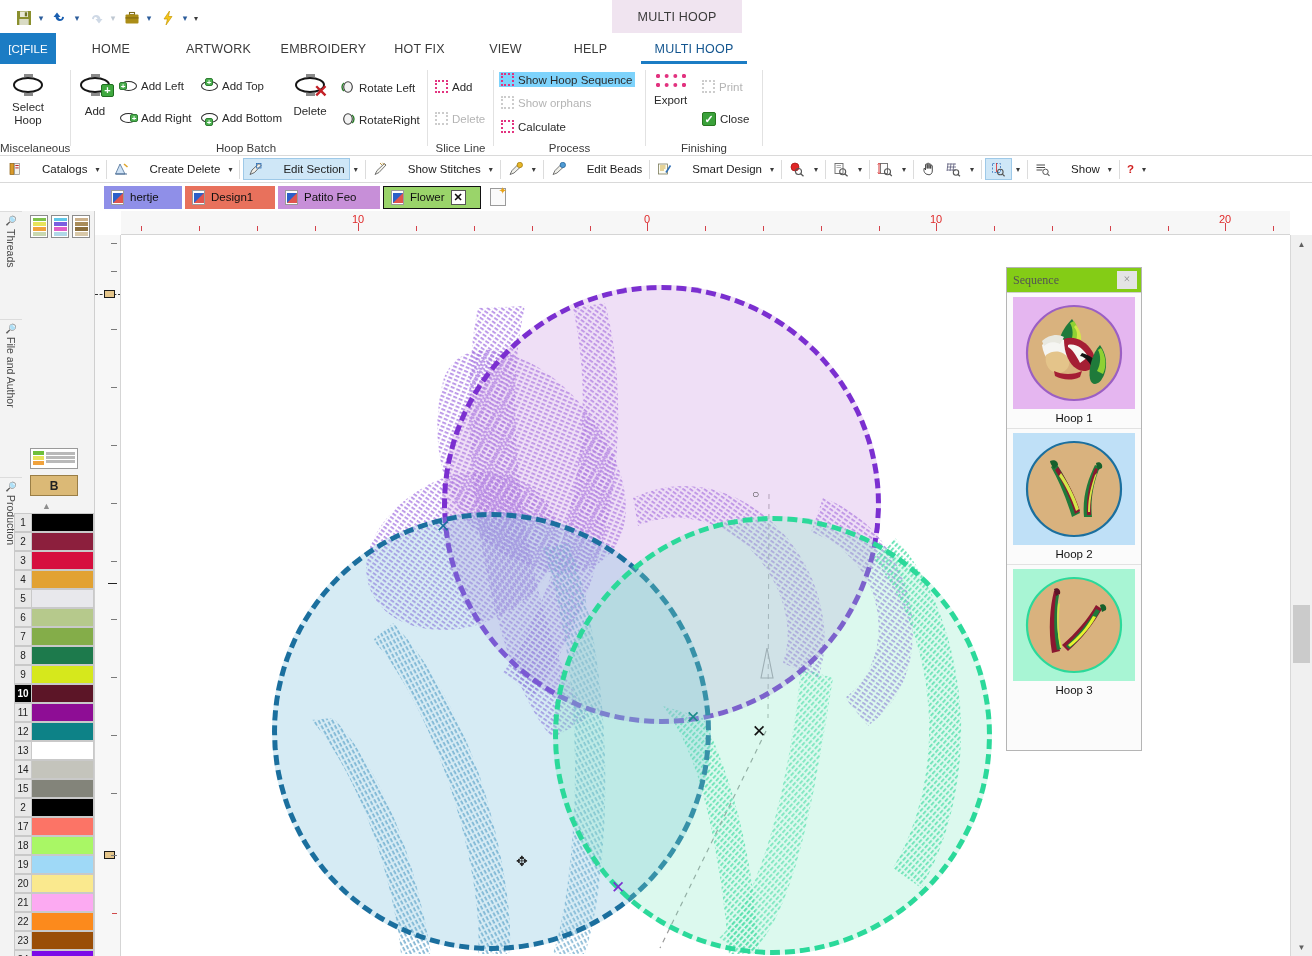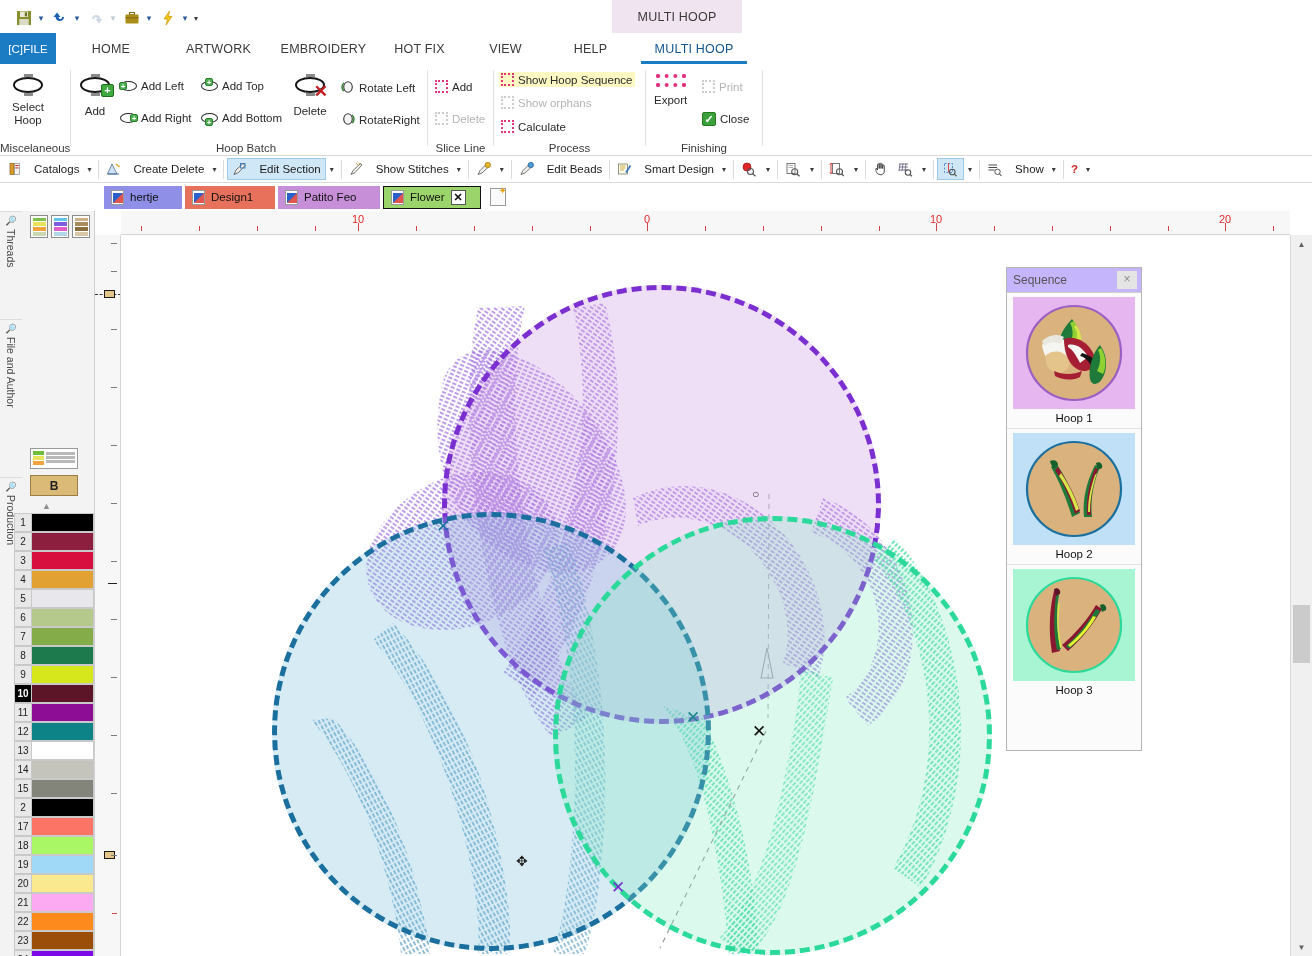--- a/index.html
+++ b/index.html
@@ -67,21 +67,21 @@
 
   .big-btn {
     position: absolute; display: flex; flex-direction: column; align-items: center;
     font-size: 11.5px; color: #2a2a2a; line-height: 13px; text-align: center;
   }
   .sm-btn {
     position: absolute; display: flex; align-items: center; gap: 4px;
     font-size: 11.5px; color: #2a2a2a; white-space: nowrap;
   }
   .sm-btn.dim { color: #b4b4b4; }
-  .sm-btn.hl { background: #fef9c3; padding: 1px 3px 1px 2px; }
+  .sm-btn.hl { background: #7dd3fc; padding: 1px 3px 1px 2px; }
 
   
   .hoop-ico { position: relative; width: 34px; height: 22px; }
   .hoop-ico .ring {
     position: absolute; left: 2px; top: 3px; width: 30px; height: 16px;
     border: 2.5px solid #161616; border-radius: 50%;
   }
   .hoop-ico .tab-t { position: absolute; left: 13px; top: 0px; width: 9px; height: 3px; background: #8a8a8a; }
   .hoop-ico .tab-b { position: absolute; left: 13px; bottom: 0px; width: 9px; height: 3px; background: #8a8a8a; }
   .plusbadge {
@@ -112,21 +112,21 @@
     font-size: 11px; line-height: 12px; text-align: center; font-weight: bold;
   }
 
   
   .toolbar2 {
     position: absolute; left: 0; top: 156px; width: 1312px; height: 27px;
     background: #ffffff; border-bottom: 1px solid #d9d9d9;
     display: flex; align-items: center;
   }
   .t2item {
-    display: flex; align-items: center; gap: 12px; height: 22px;
+    display: flex; align-items: center; gap: 20px; height: 22px;
     padding: 0 4px; font-size: 11.5px; color: #1c1c1c; white-space: nowrap;
   }
   .t2item.active { background: #cfe7f7; border: 1px solid #9ec9e8; }
   .t2sep { width: 1px; height: 19px; background: #dcdcdc; margin: 0 3px; }
   .t2caret { color: #3b3b3b; font-size: 8px; padding: 0 4px; }
 
   
   .doctabs {
     position: absolute; left: 0; top: 183px; width: 1312px; height: 28px;
     background: #ffffff; display: flex; align-items: center; padding-left: 104px; gap: 3px;
@@ -248,22 +248,22 @@
     background: rgba(130,235,195,.28); border: 5px dashed #2bd99a;
   }
   .hmark { position: absolute; font-size: 17px; line-height: 17px; user-select: none; }
 
   
   .seqpanel {
     position: absolute; left: 1006px; top: 267px; width: 136px; height: 484px;
     background: #fbfbfb; border: 1px solid #b5b5b5;
   }
   .seqhead {
-    height: 25px; background: #c4b5fd; border-bottom: 1px solid #cfcfcf;
-    display: flex; align-items: center; justify-content: space-between; padding: 0 4px 0 6px;
+    height: 25px; background: #84cc16; border-bottom: 1px solid #cfcfcf;
+    display: flex; align-items: center; justify-content: space-between; padding: 0 4px 0 6px; font-family: Liberation Serif, serif;
   }
   .seqhead .t { font-size: 12px; color: #545454; }
   .seqhead .x {
     width: 20px; height: 18px; background: #e4e4e4; color: #8d8d8d;
     font-size: 12px; line-height: 17px; text-align: center;
   }
   .seqitem {
     padding: 4px 0 4px 0; border-bottom: 1px solid #e2e2e2;
     display: flex; flex-direction: column; align-items: center; gap: 3px;
   }

